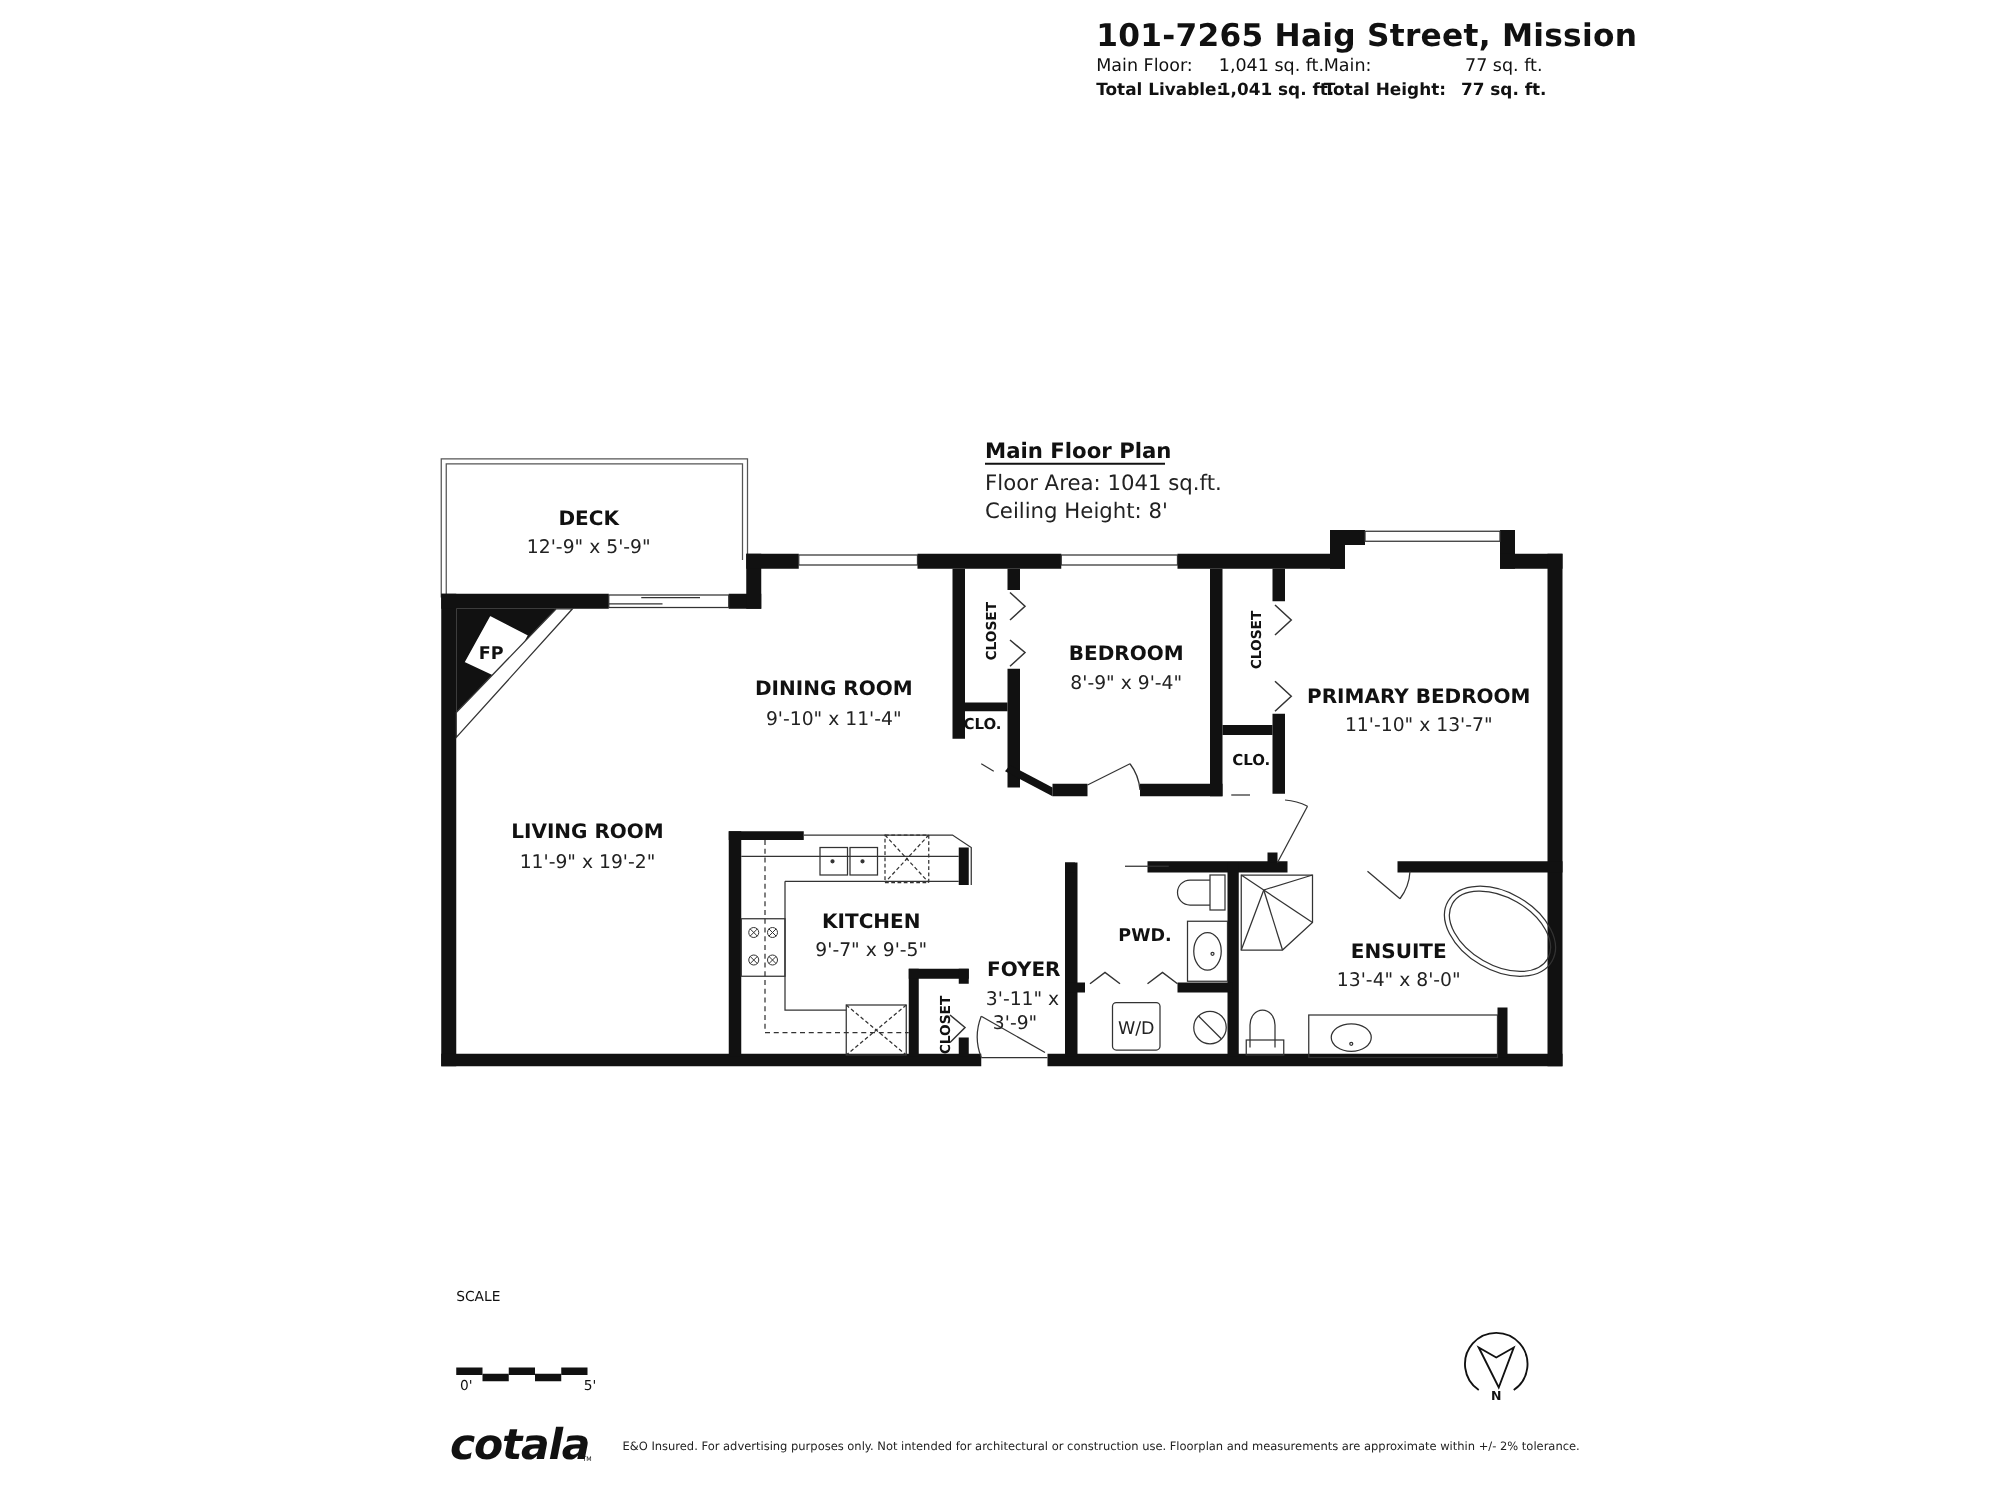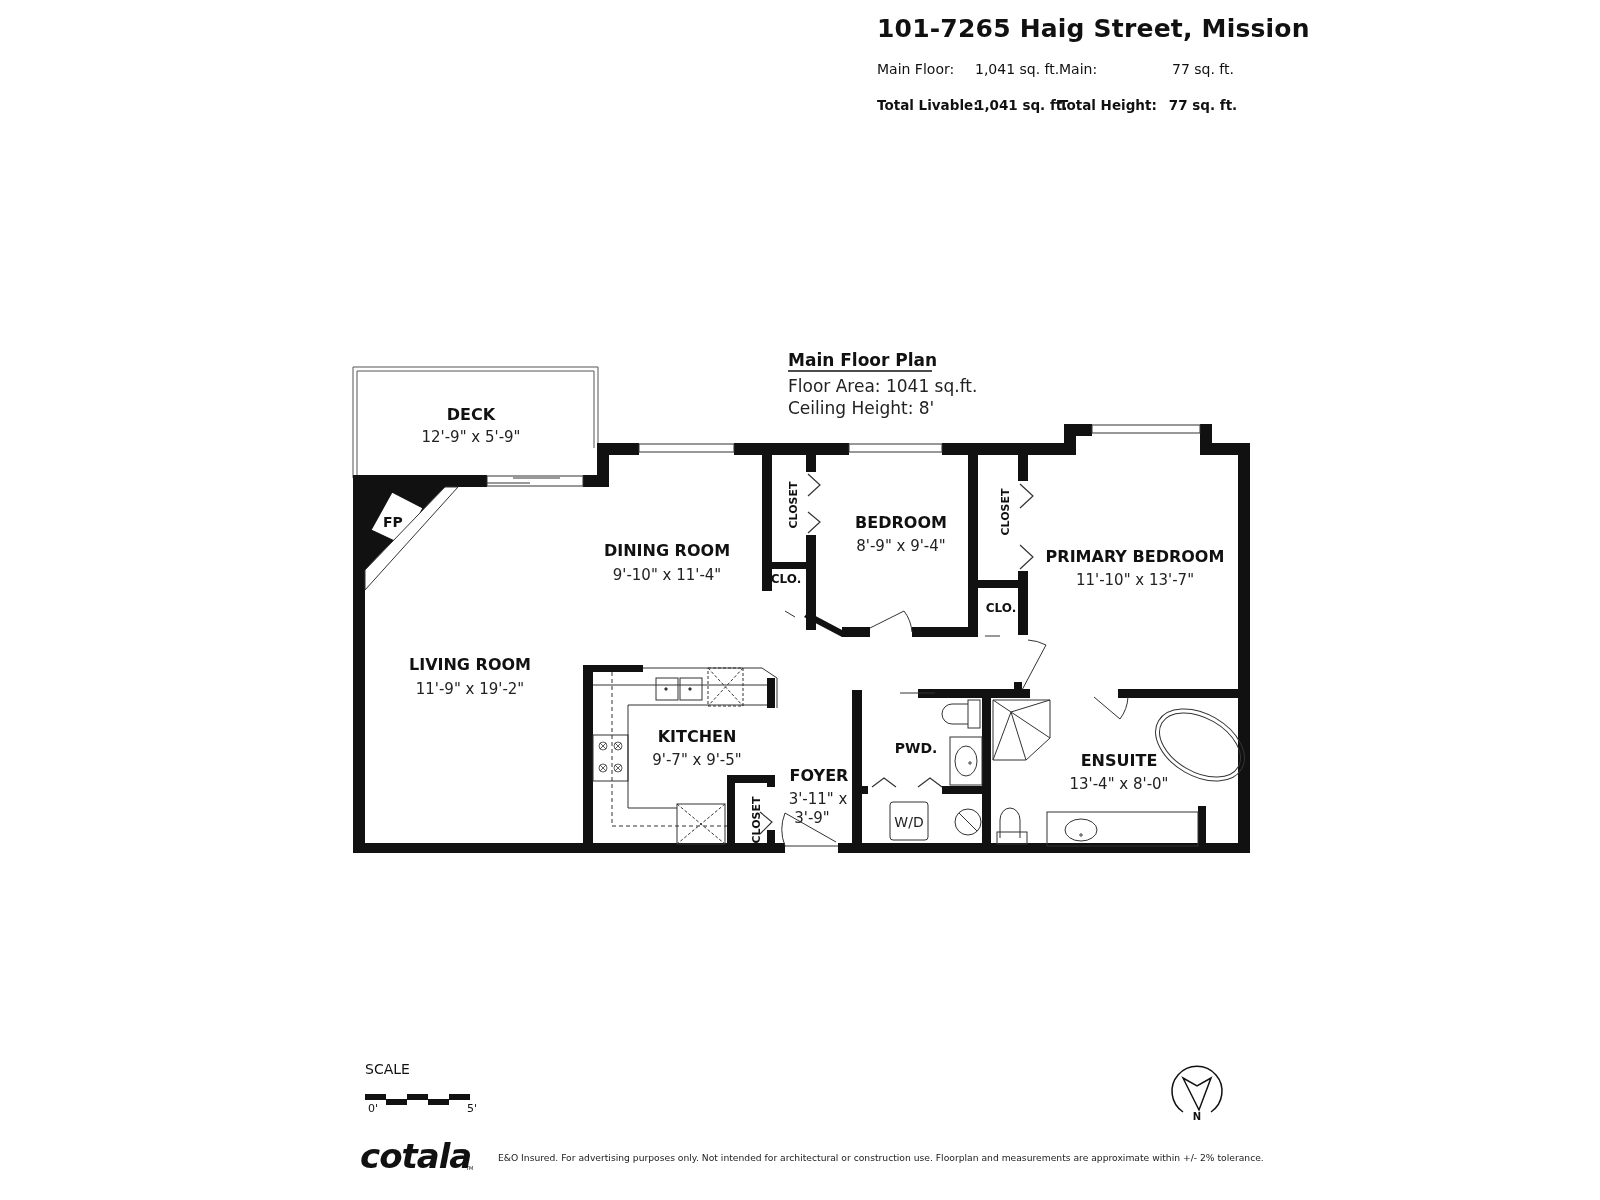--- a/index.html
+++ b/index.html
@@ -1,31 +1,31 @@
 <!DOCTYPE html>
 <html><head>
 <meta charset="utf-8">
 <style>
   html, body { margin:0; padding:0; background:#ffffff; }
   body { width:1600px; height:1200px; position:relative; overflow:hidden;
          font-family:"DejaVu Sans", sans-serif; color:#111; }
   .header { position:absolute; left:877px; top:14px; width:370px; }
   .addr { font-size:25px; font-weight:bold; letter-spacing:0.2px; white-space:nowrap; margin:0; }
-  .stats { margin-top:18px; display:grid; grid-template-columns:98px 84px 104px 80px; row-gap:20px;
+  .stats { margin-top:2px; display:grid; grid-template-columns:98px 84px 104px 80px; row-gap:3px;
            font-size:14px; white-space:nowrap; }
   .stats .b { font-weight:bold; font-size:13.5px; }
   .stats .r { text-align:center; }
   svg#plan { position:absolute; left:0; top:0; }
   .lbl { font-family:"DejaVu Sans", sans-serif; font-weight:bold; fill:#111; }
   .dim { font-family:"DejaVu Sans", sans-serif; fill:#222; }
   .footer-logo { position:absolute; left:360px; top:1136px; font-size:34px; font-weight:bold;
                  letter-spacing:-1px;font-style:italic; }
   .footer-tm { position:absolute; left:466px; top:1165px; font-size:5px; }
   .footer-disc { position:absolute; left:470px; top:1152px; font-size:9.2px; color:#222; white-space:nowrap;padding-left:28px; }
-  .scale-lbl { position:absolute; left:365px; top:1061px; font-size:14px; }
+  .scale-lbl { position:absolute; left:365px; top:1031px; font-size:11px; }
   .scale-0 { position:absolute; left:368px; top:1102px; font-size:11px; }
   .scale-5 { position:absolute; left:467px; top:1102px; font-size:11px; }
 </style>
 </head>
 <body>
 
 <div class="header">
   <h1 class="addr">101-7265 Haig Street, Mission</h1>
   <div class="stats">
     <span>Main Floor:</span>

